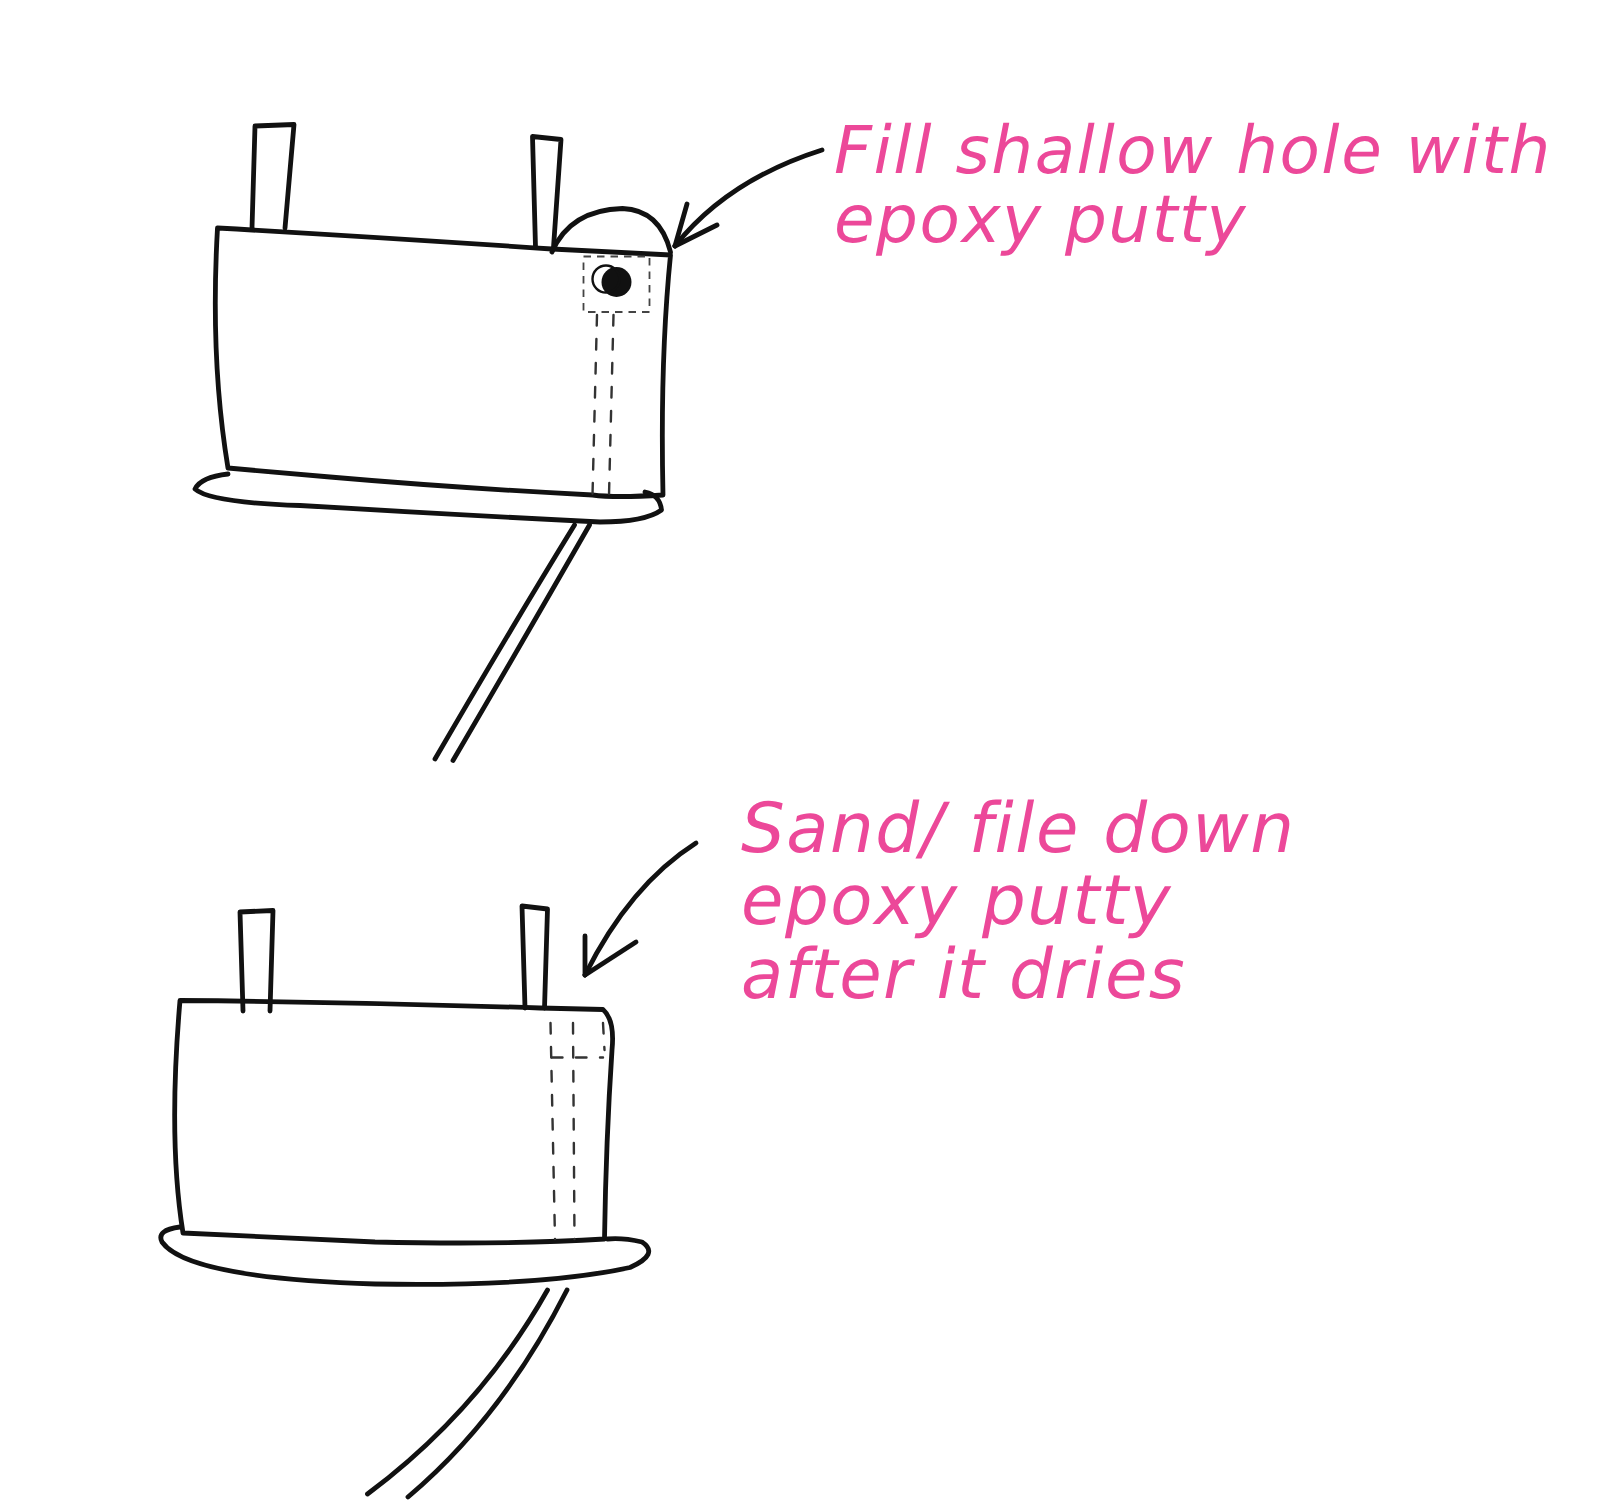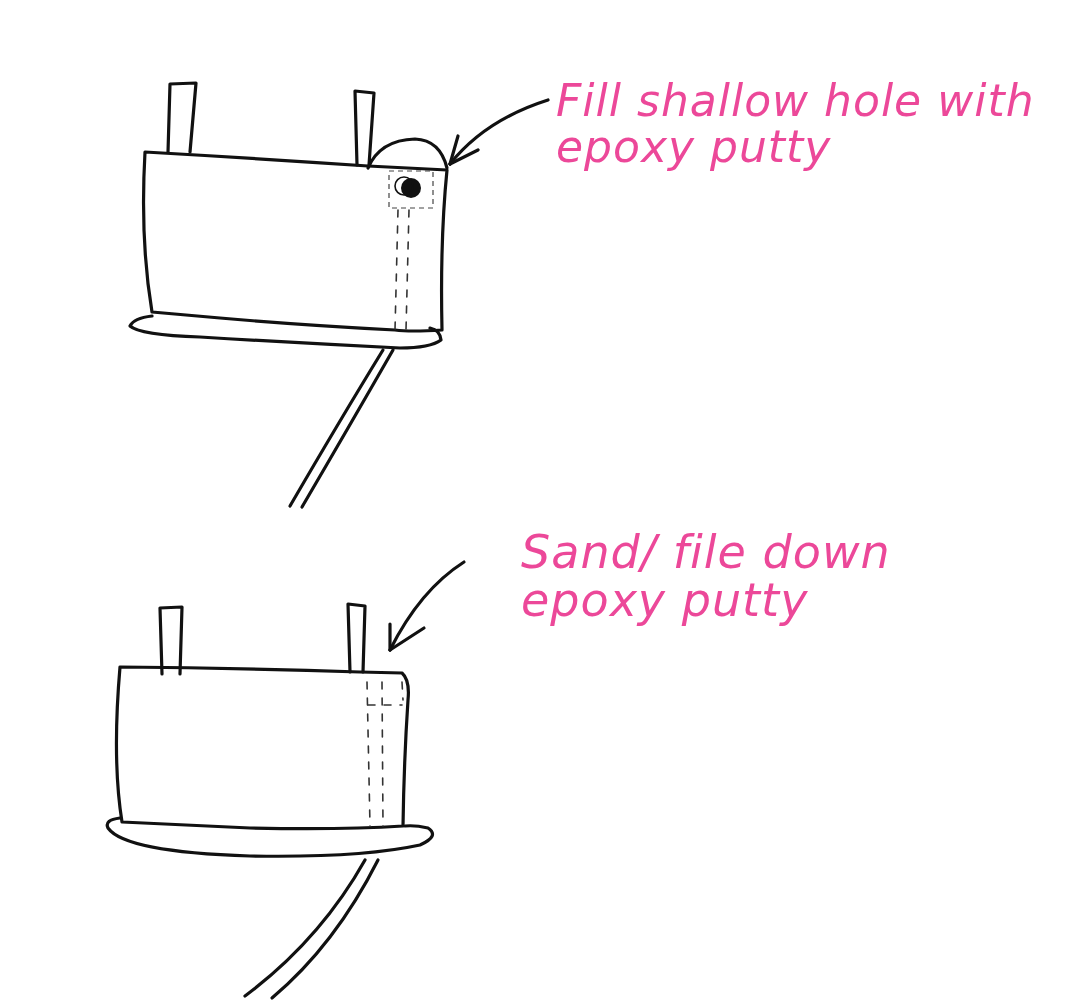--- a/index.html
+++ b/index.html
@@ -10,21 +10,21 @@
   .label {
     position: absolute;
     font-family: "DejaVu Sans", sans-serif;
     font-weight: 300;
     color: #ec4899;
     line-height: 1.05;
     letter-spacing: 1px;
     font-style: italic;
   }
   .l1 { left: 556px; top: 78px; font-size: 44px; width: 500px; }
-  .l2 { left: 494px; top: 528px; font-size: 46px; width: 400px; margin-left: 27px; }
+  .l2 { left: 494px; top: 528px; font-size: 46px; width: 400px; }
   .label span { display: block; }
 </style>
 </head>
 <body>
 
 <svg class="sketch" width="1080" height="1004" viewBox="0 0 1080 1004">
 
   <g>
 
     <path class="ink" d="M168,152 L170,84 L196,83 L190,152"></path>
@@ -78,13 +78,14 @@
 </svg>
 
 <div class="label l1">
   <span>Fill shallow hole with</span>
   <span>epoxy putty</span>
 </div>
 
 <div class="label l2">
   <span>Sand/ file down</span>
   <span>epoxy putty</span>
+  <span>after it dries</span>
 </div>
 
 </body></html>

